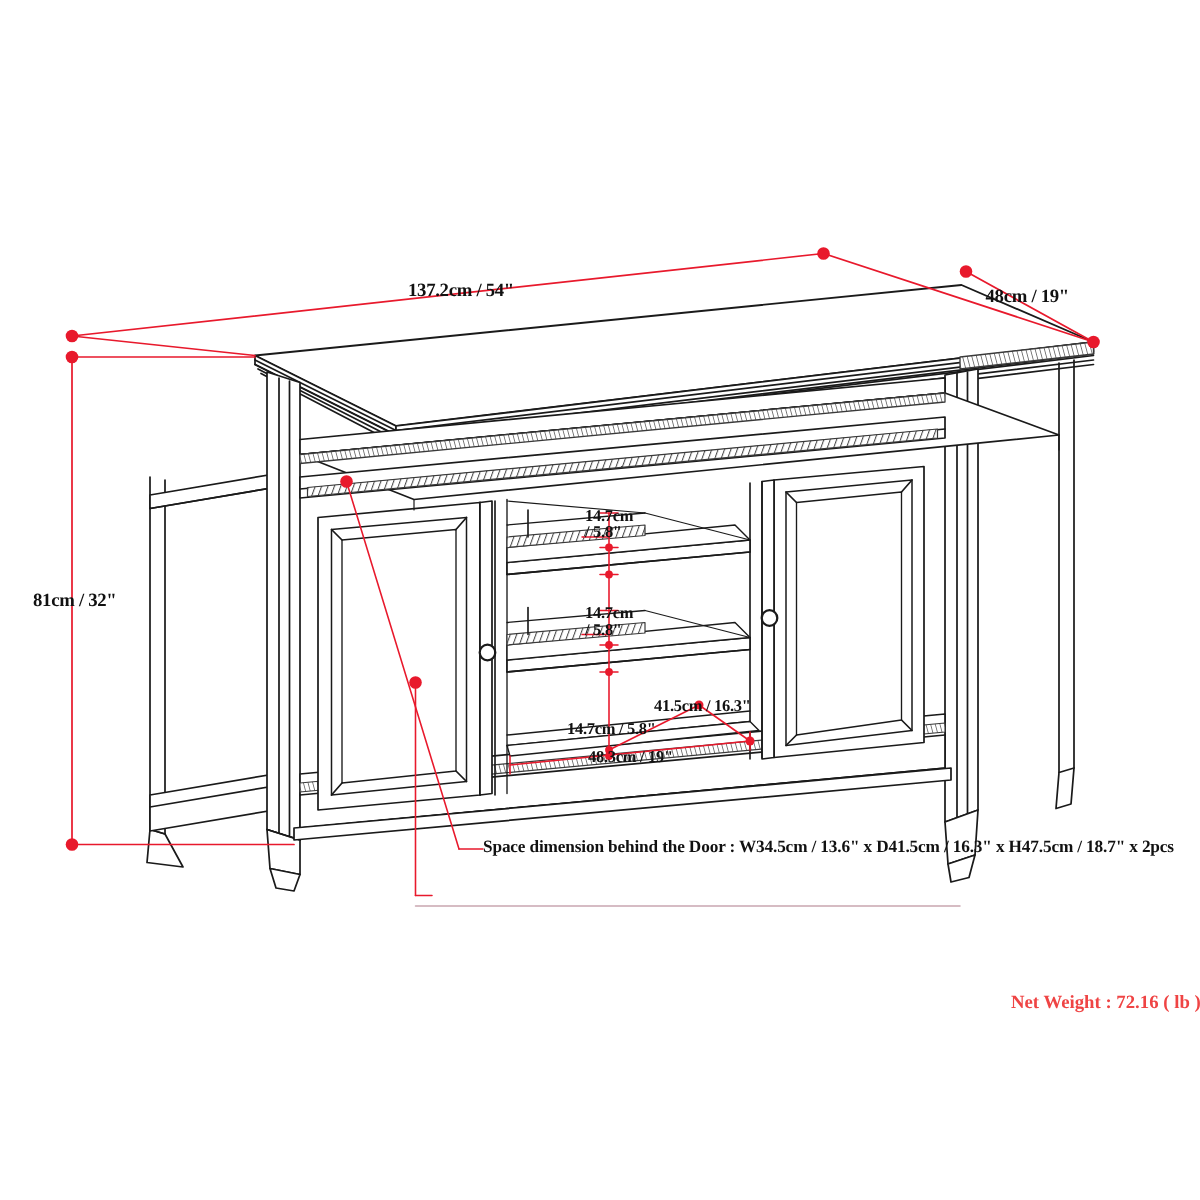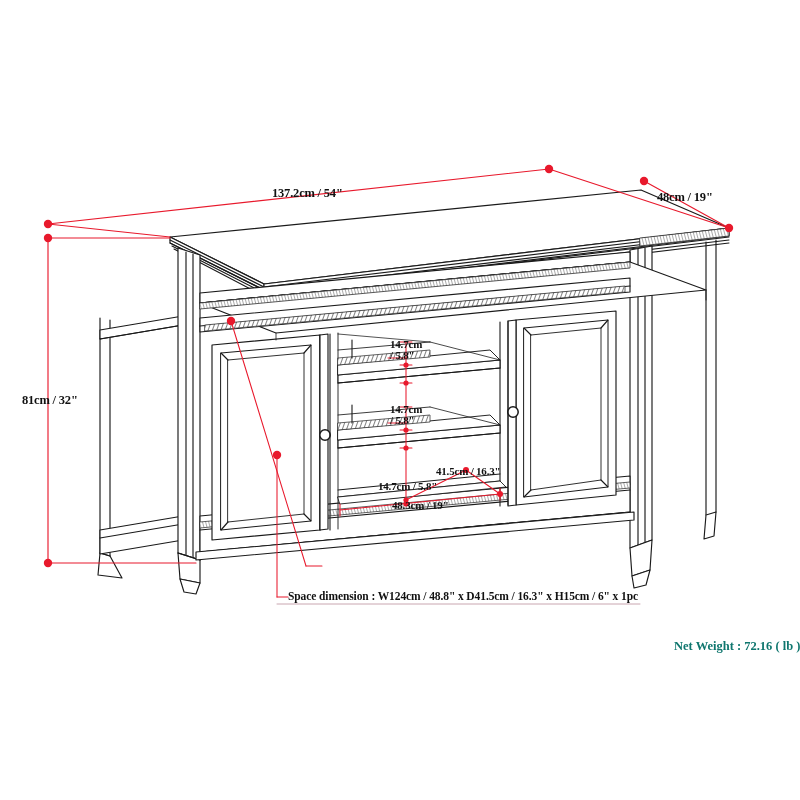--- a/index.html
+++ b/index.html
@@ -42,22 +42,23 @@
     font-size: 11.5px;
     color: #111111;
     white-space: nowrap;
     letter-spacing: -0.1px;
   }
   .weight-label {
     position: absolute;
     font-family: "Liberation Serif", "DejaVu Serif", serif;
     font-weight: bold;
     font-size: 12.5px;
-    color: #0f766e;
+    color: #ef4444;
     white-space: nowrap;
+    margin-top: 22px;
   }
 </style>
 </head>
 <body>
 
 <div id="stage">
 
   <svg id="diagram-svg" viewBox="0 0 800 800">
 
     <defs>
@@ -323,18 +324,18 @@
     <div>14.7cm</div>
     <div>/ 5.8"</div>
   </div>
 
   <div class="dim-label sz10" style="left:436px; top:466px;">41.5cm / 16.3"</div>
 
   <div class="dim-label sz10" style="left:378px; top:481px;">14.7cm / 5.8"</div>
 
   <div class="dim-label sz10" style="left:392px; top:500px;">48.3cm / 19"</div>
 
-
-  <div class="note-label" style="left:288px; top:590px;">Space dimension : W124cm / 48.8" x D41.5cm / 16.3" x H15cm / 6" x 1pc</div>
+  <div class="note-label" style="left:322px; top:559px;">Space dimension behind the Door  : W34.5cm / 13.6" x D41.5cm / 16.3" x H47.5cm / 18.7" x 2pcs</div>
+
 
   <div class="weight-label" style="left:674px; top:639px;">Net Weight : 72.16 ( lb )</div>
 
 </div>
 
 </body></html>

